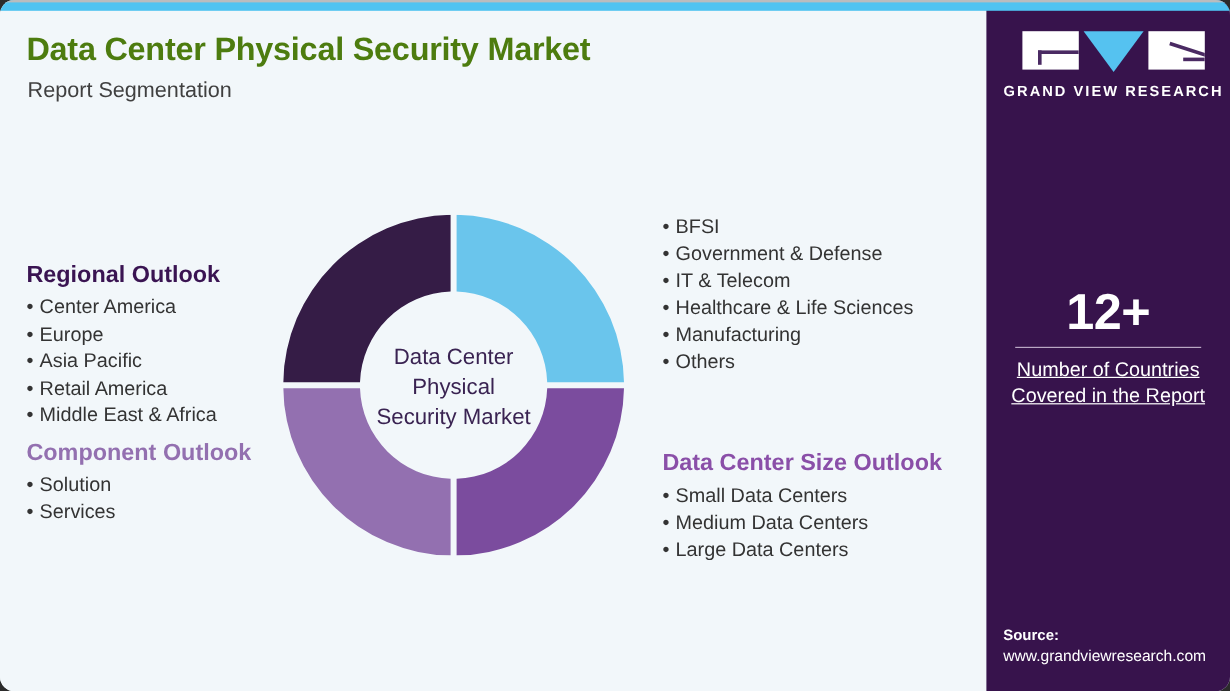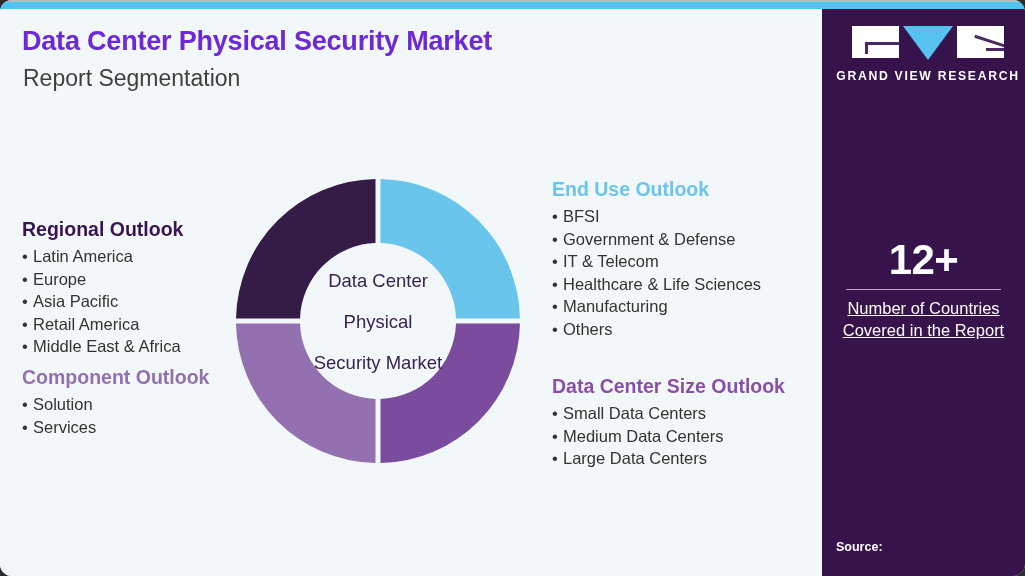--- a/index.html
+++ b/index.html
@@ -51,29 +51,29 @@
     height: 567px;
     background: #F2F7FA;
   }
 
   .page-title {
     position: absolute;
     left: 22px;
     top: 17px;
     font-size: 27px;
     font-weight: bold;
-    color: #6d28d9;
+    color: #4d7c0f;
     letter-spacing: -0.2px;
     white-space: nowrap;
   }
   .page-subtitle {
     position: absolute;
     left: 23px;
     top: 56px;
-    font-size: 23px;
+    font-size: 18px;
     color: #404040;
     white-space: nowrap;
   }
 
   
   .outlook {
     position: absolute;
   }
   .outlook-title {
     font-size: 19.5px;
@@ -124,21 +124,20 @@
     width: 284px; height: 284px;
     display: flex;
     flex-direction: column;
     align-items: center;
     justify-content: center;
     font-size: 18.5px;
     color: #3A2352;
     line-height: 25px;
     text-align: center;
     pointer-events: none;
-    gap: 16px;
   }
 
   
   .sidebar {
     position: absolute;
     top: 0; left: 822px;
     width: 203px;
     height: 576px;
     background: #37134C;
   }
@@ -259,38 +258,37 @@
   <div class="top-bar"></div>
 
   <div class="main-panel">
 
     <div class="page-title">Data Center Physical Security Market</div>
     <div class="page-subtitle">Report Segmentation</div>
 
     <div class="outlook" id="regional-outlook">
       <div class="outlook-title">Regional Outlook</div>
       <ul class="outlook-list">
-        <li><span class="bullet">•</span><span>Latin America</span></li>
+        <li><span class="bullet">•</span><span>Center America</span></li>
         <li><span class="bullet">•</span><span>Europe</span></li>
         <li><span class="bullet">•</span><span>Asia Pacific</span></li>
         <li><span class="bullet">•</span><span>Retail America</span></li>
         <li><span class="bullet">•</span><span>Middle East &amp; Africa</span></li>
       </ul>
     </div>
 
     <div class="outlook" id="component-outlook">
       <div class="outlook-title">Component Outlook</div>
       <ul class="outlook-list">
         <li><span class="bullet">•</span><span>Solution</span></li>
         <li><span class="bullet">•</span><span>Services</span></li>
       </ul>
     </div>
 
     <div class="outlook" id="enduse-outlook">
-      <div class="outlook-title">End Use Outlook</div>
       <ul class="outlook-list">
         <li><span class="bullet">•</span><span>BFSI</span></li>
         <li><span class="bullet">•</span><span>Government &amp; Defense</span></li>
         <li><span class="bullet">•</span><span>IT &amp; Telecom</span></li>
         <li><span class="bullet">•</span><span>Healthcare &amp; Life Sciences</span></li>
         <li><span class="bullet">•</span><span>Manufacturing</span></li>
         <li><span class="bullet">•</span><span>Others</span></li>
       </ul>
     </div>
 
@@ -340,17 +338,18 @@
       <div class="stat-value">12+</div>
       <div class="stat-divider"></div>
       <div class="stat-caption">
         <div>Number of Countries</div>
         <div>Covered in the Report</div>
       </div>
     </div>
 
     <div class="source-block">
       <div class="source-label">Source:</div>
+      <div class="source-url">www.grandviewresearch.com</div>
     </div>
 
   </div>
 
 </div>
 
 </body></html>

